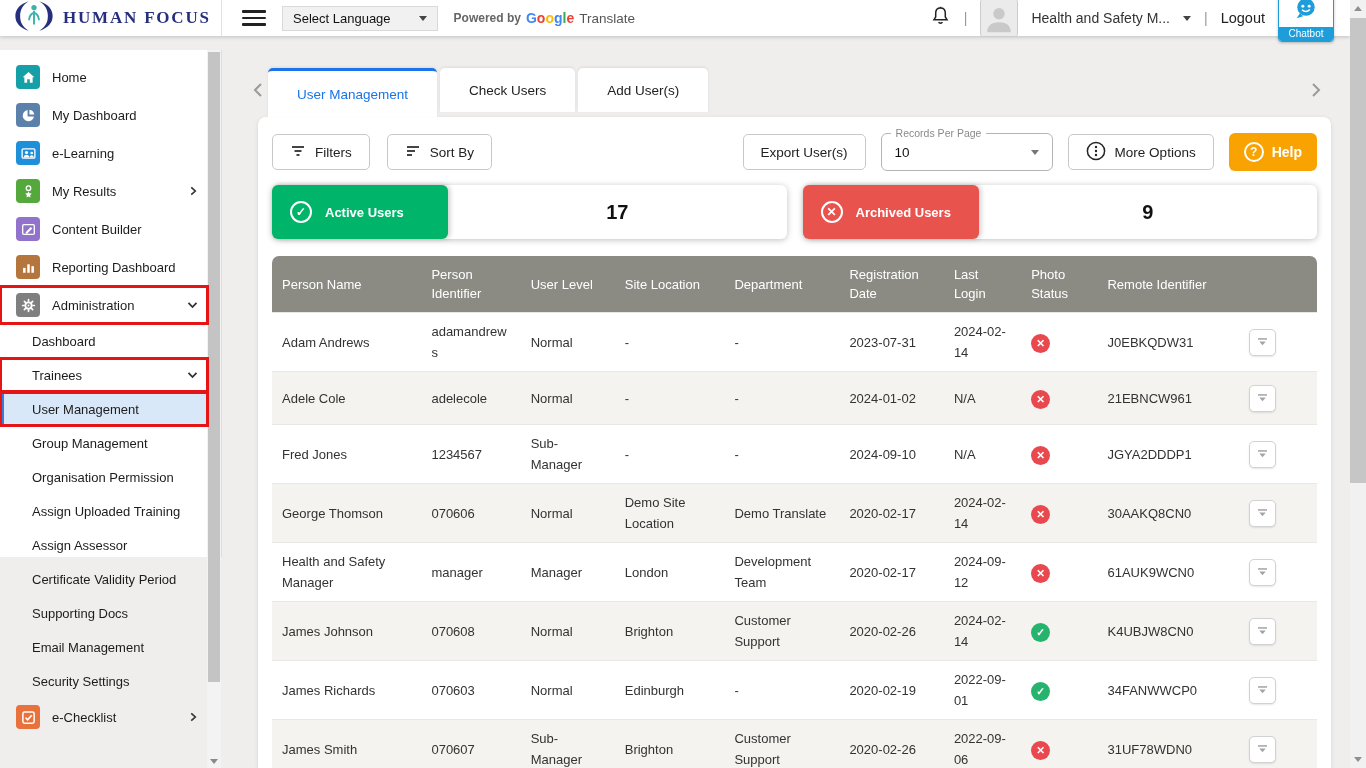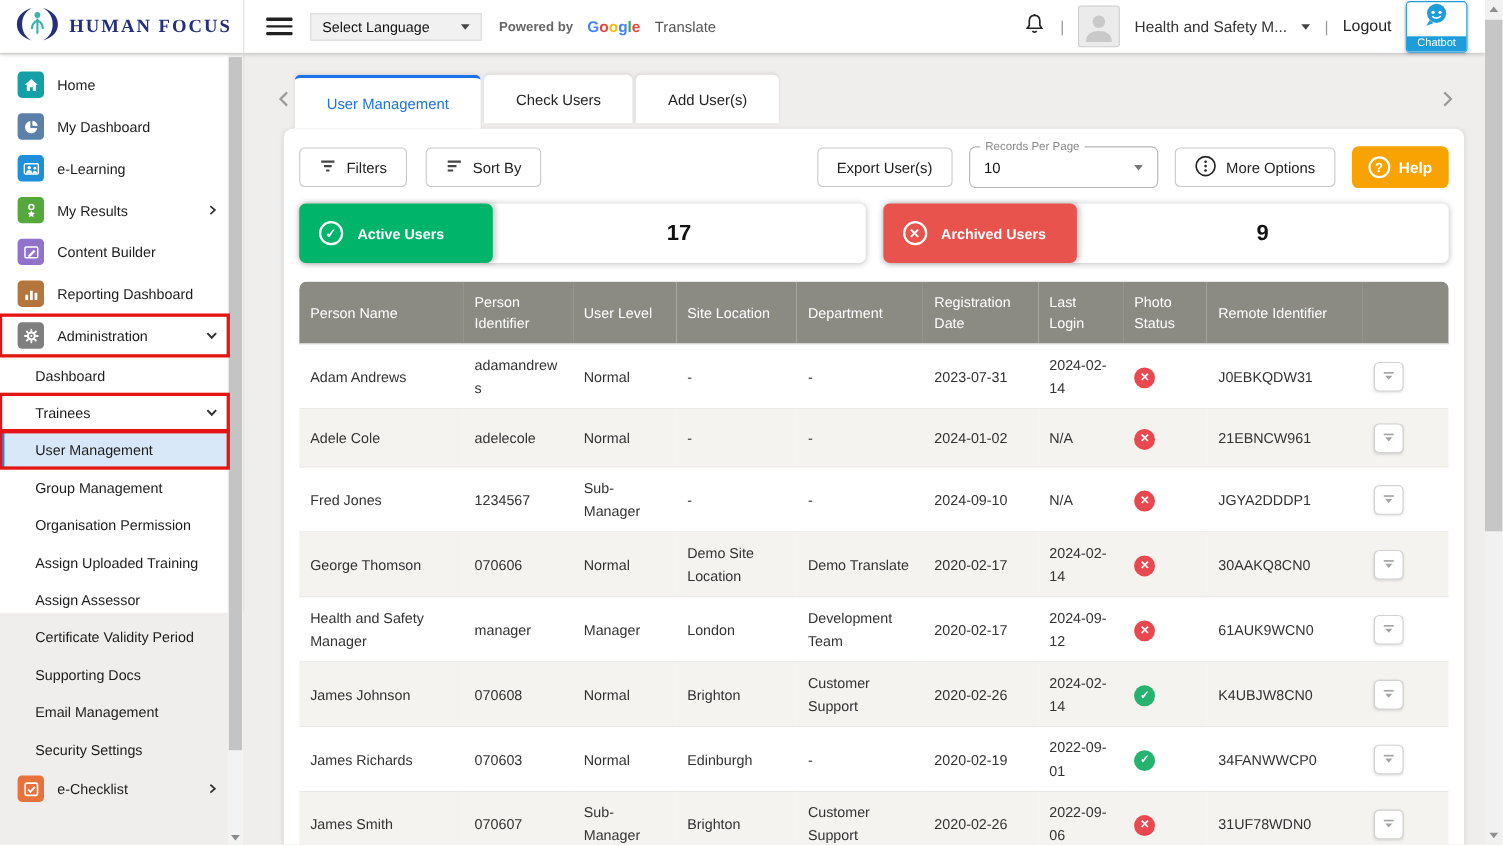--- a/index.html
+++ b/index.html
@@ -1,33 +1,33 @@
 <!DOCTYPE html>
 <html><head>
 <meta charset="utf-8">
 <style>
   * { margin:0; padding:0; box-sizing:border-box; }
   html,body { width:1366px; height:768px; overflow:hidden; }
   body { font-family:"Liberation Sans", sans-serif; background:#efeeec; position:relative; }
 
   
-  .topbar { position:absolute; top:0; left:0; width:1350px; height:48px; background:#fff;
+  .topbar { position:absolute; top:0; left:0; width:1350px; height:36px; background:#fff;
             box-shadow:0 1px 4px rgba(0,0,0,.2); z-index:30; display:flex; }
   .logo-area { width:222px; min-width:222px; border-right:1px solid #e2e2e2; display:flex;
                align-items:center; padding-left:12px; gap:7px; }
   .brand { font-family:"Liberation Serif", serif; font-weight:700; color:#252f7d;
            font-size:17px; letter-spacing:1.8px; white-space:nowrap; }
   .header-main { flex:1; display:flex; align-items:center; padding:0 16px 0 20px; gap:16px; }
   .hamburger { width:24px; cursor:pointer; }
   .hamburger div { height:2.6px; background:#222; margin:4px 0; border-radius:1px; }
   .lang-box { display:flex; align-items:center; gap:28px; background:#f1f1f1;
               border:1px solid #d9d9d9; padding:4px 10px; font-size:13px; color:#111; cursor:pointer; }
   .caret { width:0; height:0; border-left:4.5px solid transparent; border-right:4.5px solid transparent;
            border-top:5.5px solid #444; }
-  .powered { display:flex; align-items:center; gap:13px; font-size:12px; color:#666; font-weight:700; }
+  .powered { display:flex; align-items:center; gap:5px; font-size:12px; color:#666; font-weight:700; }
   .gword { font-size:14px; font-weight:700; letter-spacing:0; }
   .tword { font-size:13.5px; color:#555; font-weight:400; }
   .header-right { margin-left:auto; display:flex; align-items:center; gap:13px; }
   .sep { color:#999; font-size:14px; }
   .avatar { width:38px; height:38px; border:1px solid #ccc; border-radius:3px; overflow:hidden; background:#ebebeb; }
   .username { font-size:14px; color:#333; }
   .logout { font-size:14.5px; color:#222; cursor:pointer; }
   .chatbot-btn { width:56px; height:47px; border:1px solid #1e9ddb; border-radius:4px; background:#fff;
                  display:flex; flex-direction:column; align-items:center; justify-content:flex-end;
                  overflow:hidden; cursor:pointer; box-shadow:0 1px 3px rgba(0,0,0,.25); }

